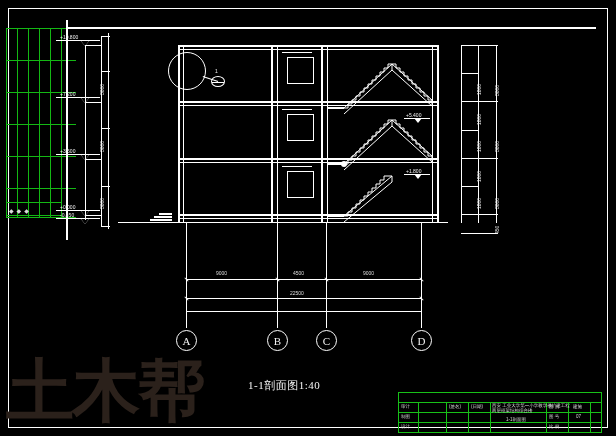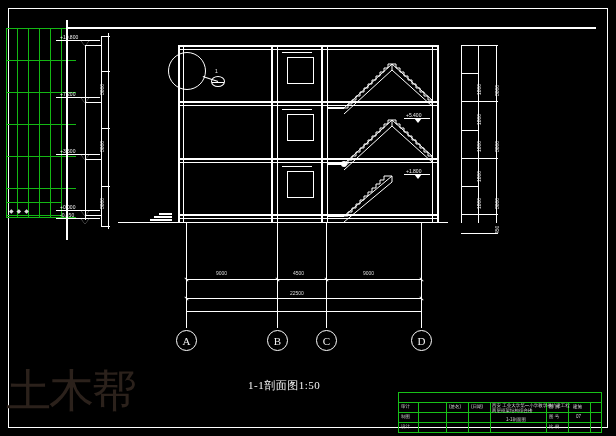--- a/index.html
+++ b/index.html
@@ -79,22 +79,22 @@
   
   #title-block{position:absolute;left:398px;top:392px;width:204px;height:40px;}
   #title-block .tb-l{position:absolute;background:#18c018;}
   #title-block .tb-l.h{height:1px;}
   #title-block .tb-l.v{width:1px;}
   #title-block .tb-t{position:absolute;color:#d8d8d8;font-size:4.5px;line-height:5px;
         white-space:nowrap;}
 
   
   #watermark{position:absolute;left:4px;top:362px;width:210px;height:72px;pointer-events:none;}
-  #watermark-logo{position:absolute;left:2px;top:0px;color:#2b211b;font-size:45px;
-        font-weight:normal;letter-spacing:-2px;line-height:58px;
+  #watermark-logo{position:absolute;left:2px;top:0px;color:#2b211b;font-size:68px;
+        font-weight:bold;letter-spacing:-2px;line-height:58px;
         font-family:"DejaVu Sans",sans-serif;}
   #watermark-url{position:absolute;left:2px;top:52px;color:#3a2e26;font-size:17px;
         font-weight:bold;letter-spacing:0px;font-family:"DejaVu Sans Mono",monospace;}
 
   
   #ground-hatch{position:absolute;left:150px;top:213px;width:22px;height:8px;}
   #ground-hatch div{position:absolute;background:#fff;}
 </style>
 </head>
 <body>
@@ -295,21 +295,21 @@
   <div class="dimtext" style="left:216px;top:270px;">9000</div>
   <div class="dimtext" style="left:293px;top:270px;">4500</div>
   <div class="dimtext" style="left:363px;top:270px;">9000</div>
   <div class="dimtext" style="left:290px;top:290px;">22500</div>
 
   <div class="bubble" style="left:176px;top:330px;">A</div>
   <div class="bubble" style="left:267px;top:330px;">B</div>
   <div class="bubble" style="left:316px;top:330px;">C</div>
   <div class="bubble" style="left:411px;top:330px;">D</div>
 
-  <div id="section-title">1-1剖面图1:50</div>
+  <div id="section-title">1-1剖面图1:40</div>
 
   <div id="title-block">
     <div class="tb-l h" style="left:0;top:0;width:204px;"></div>
     <div class="tb-l h" style="left:0;top:10px;width:204px;"></div>
     <div class="tb-l h" style="left:0;top:20px;width:204px;"></div>
     <div class="tb-l h" style="left:0;top:30px;width:204px;"></div>
     <div class="tb-l h" style="left:0;top:40px;width:204px;"></div>
 
     <div class="tb-l v" style="left:0;top:0;height:40px;"></div>
     <div class="tb-l v" style="left:20px;top:10px;height:30px;"></div>

